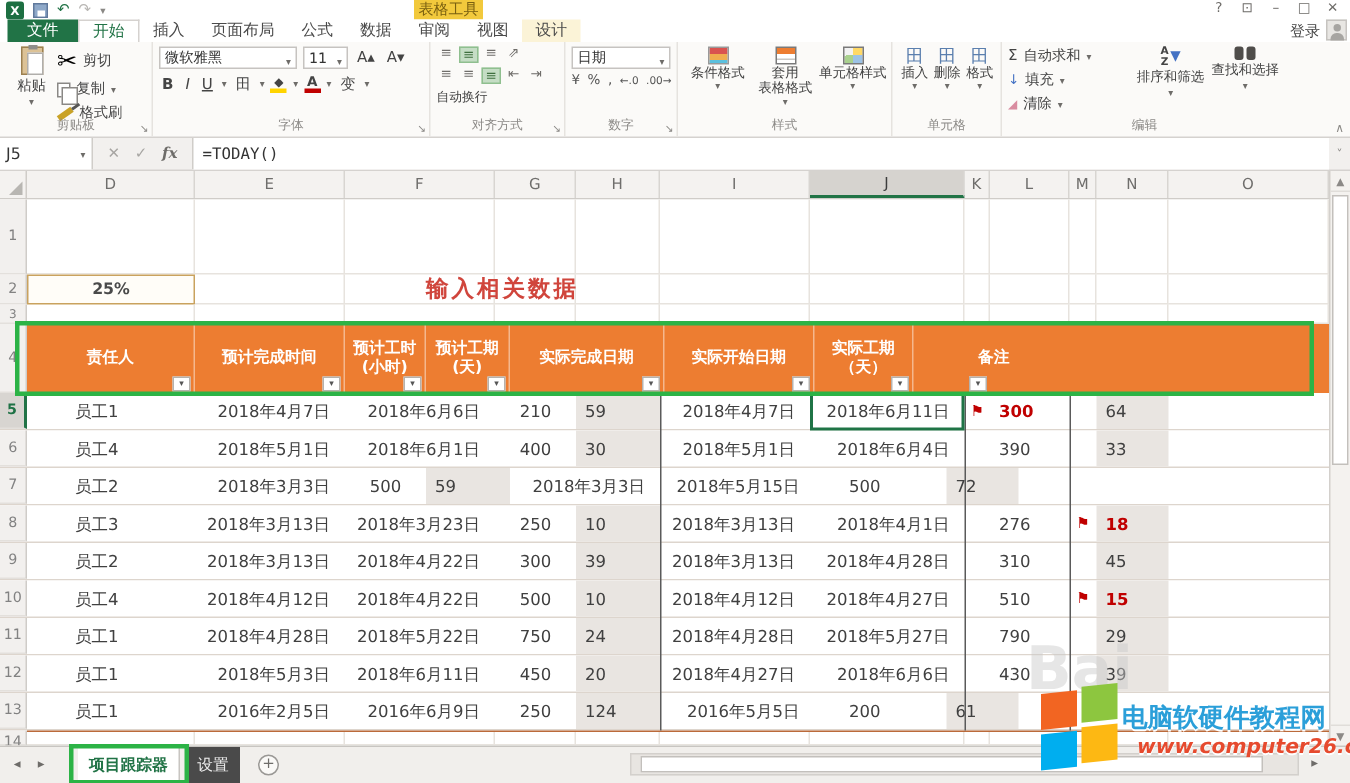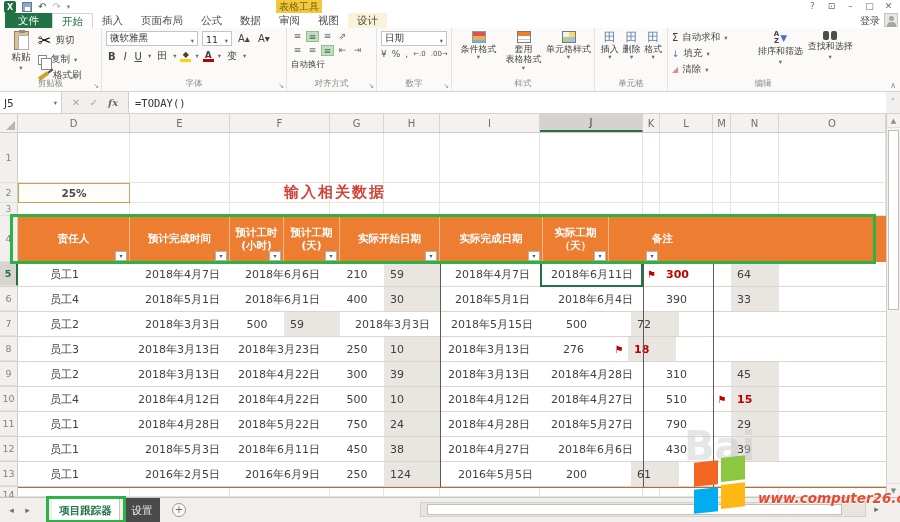--- a/index.html
+++ b/index.html
@@ -480,22 +480,22 @@
     <div class="banner">输入相关数据</div>
 
     <div class="hdrrow">
       <div class="rn">4</div>
       <div class="hcell c-d"><span>责任人</span><span class="fbtn">▾</span></div>
       <div class="hcell c-f"><span>预计完成时间</span><span class="fbtn">▾</span></div>
       <div class="hcell c-g"><span>预计工时
 (小时)</span><span class="fbtn">▾</span></div>
       <div class="hcell c-h"><span>预计工期
 (天)</span><span class="fbtn">▾</span></div>
+      <div class="hcell c-j"><span>实际完成日期</span><span class="fbtn">▾</span></div>
       <div class="hcell c-i"><span>实际开始日期</span><span class="fbtn">▾</span></div>
-      <div class="hcell c-j"><span>实际完成日期</span><span class="fbtn">▾</span></div>
       <div class="hcell c-mn"><span>实际工期
 （天）</span><span class="fbtn">▾</span></div>
       <div class="hcell c-o" style="border-right:none"><span>备注</span><span class="fbtn mid">▾</span></div>
     </div>
 
     <div>
 
     <div class="trow">
         <div class="rn sel">5</div>
         <div class="cell c-d owner">员工1</div>
@@ -565,20 +565,21 @@
         <div class="cell c-o"></div>
       </div>
         <div class="trow">
         <div class="rn">8</div>
         <div class="cell c-d owner">员工3</div>
         <div class="cell c-e date">2018年3月13日</div>
         <div class="cell c-f date">2018年3月23日</div>
         <div class="cell c-g num">250</div>
         <div class="cell c-h numl shade">10</div>
         <div class="cell c-i date">2018年3月13日</div>
+        <div class="cell c-j date">2018年4月1日</div>
         <div class="cell c-k flagc">
             <span class="flag" style="visibility: hidden;">⚑</span>
           </div>
         <div class="cell c-l numl">
             <span>276</span>
           </div>
         <div class="cell c-m flagc">
             <span class="flag">⚑</span>
           </div>
         <div class="cell c-n numl shade">
@@ -654,21 +655,21 @@
             <span>29</span>
           </div>
         <div class="cell c-o"></div>
       </div>
         <div class="trow">
         <div class="rn">12</div>
         <div class="cell c-d owner">员工1</div>
         <div class="cell c-e date">2018年5月3日</div>
         <div class="cell c-f date">2018年6月11日</div>
         <div class="cell c-g num">450</div>
-        <div class="cell c-h numl shade">38</div>
+        <div class="cell c-h numl shade">20</div>
         <div class="cell c-i date">2018年4月27日</div>
         <div class="cell c-j date">2018年6月6日</div>
         <div class="cell c-k flagc">
             <span class="flag" style="visibility: hidden;">⚑</span>
           </div>
         <div class="cell c-l numl">
             <span>430</span>
           </div>
         <div class="cell c-m flagc">
             <span class="flag" style="visibility: hidden;">⚑</span>
@@ -725,20 +726,21 @@
     <div class="selcell"></div>
     <div class="annot-hdr"></div>
 
     <div class="wm-ghost">Bai</div>
     <div class="wm-logo">
         <i class="s1"></i>
         <i class="s2"></i>
         <i class="s3"></i>
         <i class="s4"></i>
       </div>
+    <div class="wm-site">电脑软硬件教程网</div>
     <div class="wm-url">www.computer26.com</div>
   </div>
 
   <div class="vscroll">
     <div class="arr up">▲</div>
     <div class="vthumb"></div>
     <div class="arr dn">▼</div>
   </div>
 
   <div class="tabstrip">

